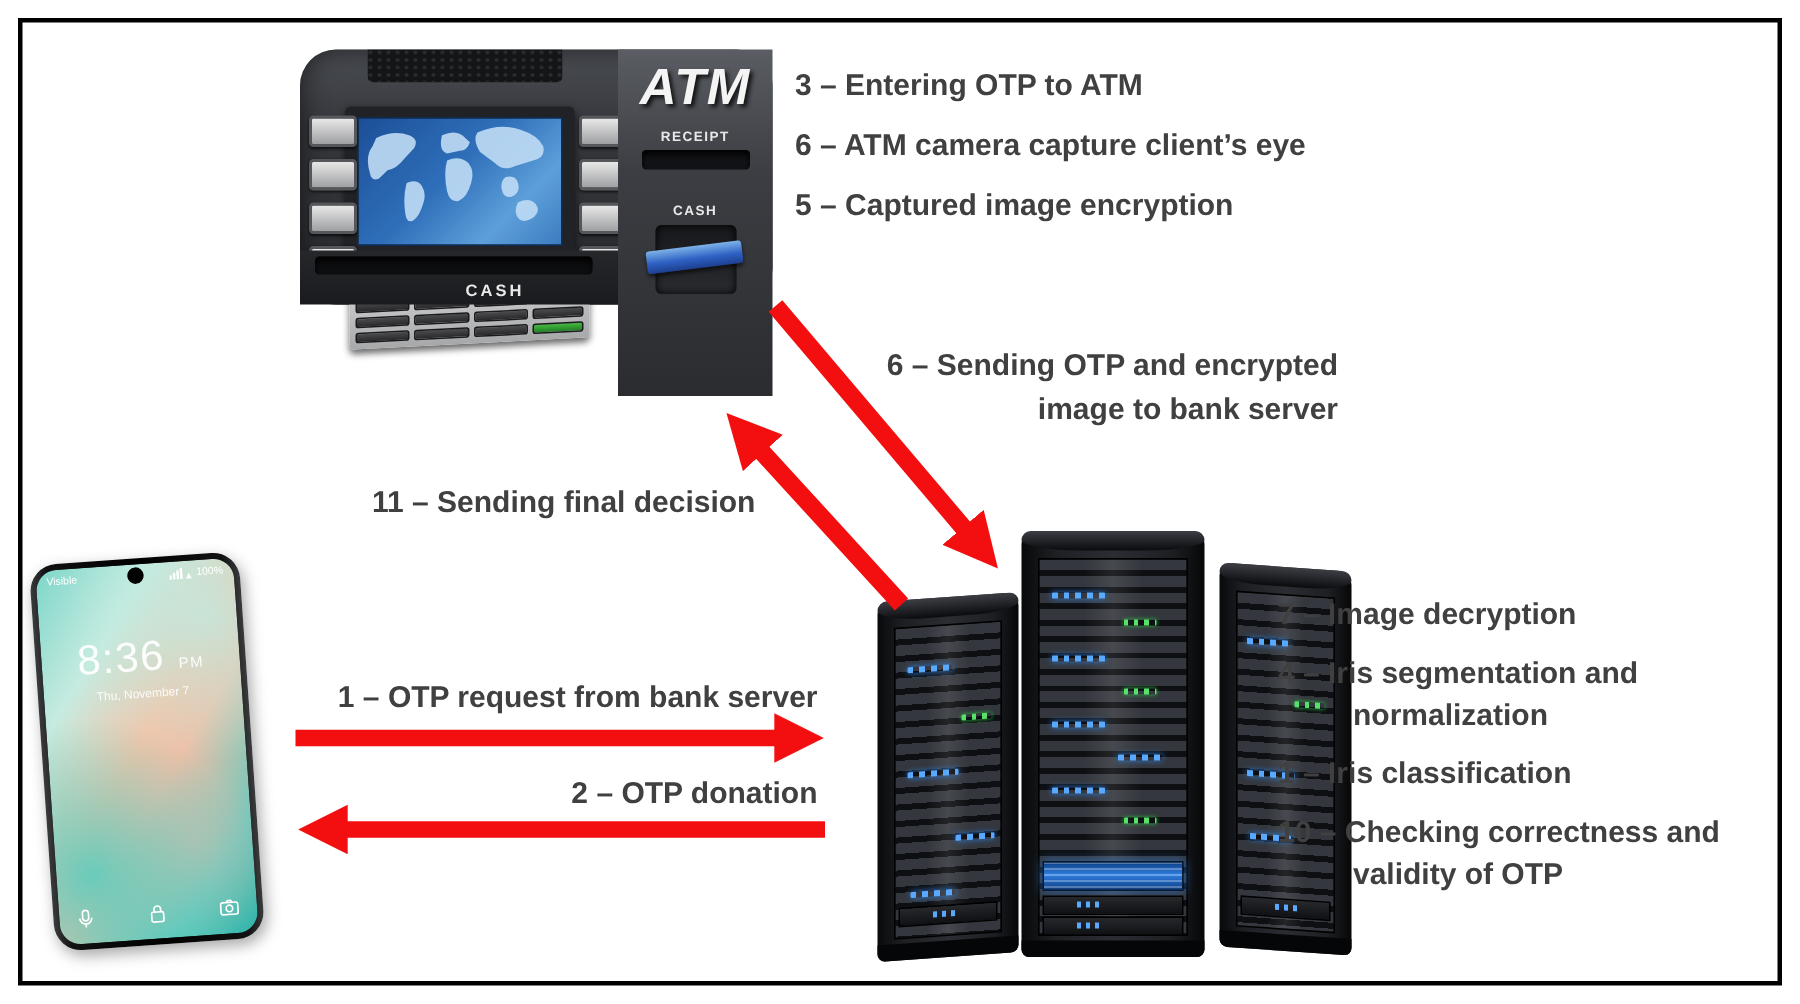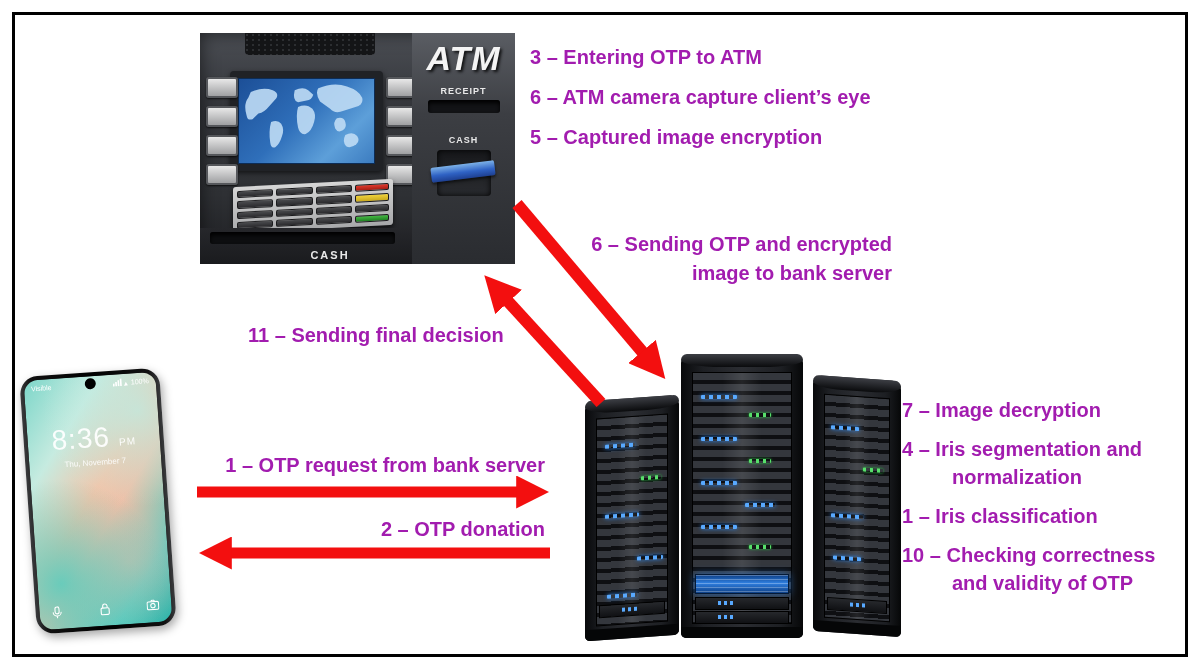--- a/index.html
+++ b/index.html
@@ -1,29 +1,29 @@
 <!DOCTYPE html>
 <html><head>
 <meta charset="utf-8">
 <style>
   html,body{margin:0;padding:0;background:#ffffff;}
   #stage{position:relative;width:1200px;height:669px;background:#ffffff;overflow:hidden;
          font-family:"Liberation Sans",sans-serif;}
   .frame{position:absolute;left:12px;top:12px;right:12px;bottom:12px;border:3px solid #000;}
 
   
-  .step{position:absolute;font-weight:700;font-size:20px;color:#a21caf;line-height:26px;}
+  .step{position:absolute;font-weight:700;font-size:20px;color:#404040;line-height:26px;}
   .step p{margin:0 0 14px 0;}
   .center{text-align:right;}
-  .hang p{padding-left:50px;text-indent:-50px;margin:0 0 11px 0;line-height:28px;}
-
-  
-  .atm{position:absolute;left:200px;top:33px;width:315px;height:231px;
+  .hang p{text-indent:-50px;margin:0 0 11px 0;line-height:28px;}
+
+  
+  .atm{position:absolute;left:200px;top:33px;width:315px;height:170px;
        background:linear-gradient(180deg,#4b4e54 0%,#35373c 30%,#2e3034 70%,#1d1e21 100%);
-       box-shadow:inset 0 0 18px rgba(0,0,0,.6);}
+       box-shadow:inset 0 0 18px rgba(0,0,0,.6);border-radius:24px;}
   .atm-grille{position:absolute;left:45px;top:0;width:130px;height:22px;background:#141517;
        background-image:radial-gradient(circle at 2px 2px,#2c2e31 1px,transparent 1.4px);
        background-size:6px 5px;border-radius:0 0 4px 4px;}
   .atm-bezel{position:absolute;left:30px;top:38px;width:153px;height:100px;background:#202226;
        border-radius:4px;box-shadow:0 2px 5px rgba(0,0,0,.6);}
   .atm-screen{position:absolute;left:8px;top:7px;right:8px;bottom:7px;
        background:linear-gradient(135deg,#1c4f97 0%,#2f6fba 45%,#5d9fd9 75%,#3c7cc0 100%);
        overflow:hidden;border:1px solid #0c2c56;}
   .atm-screen svg{display:block;width:100%;height:100%;}
   .btncol{position:absolute;top:44px;width:28px;display:flex;flex-direction:column;gap:8px;}

